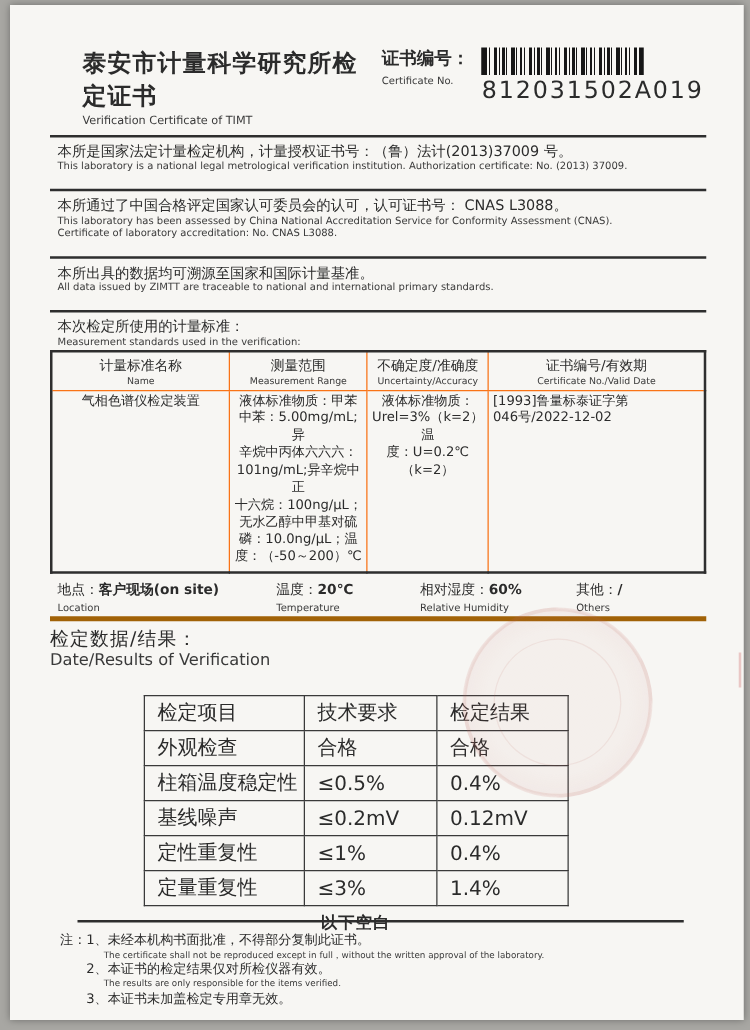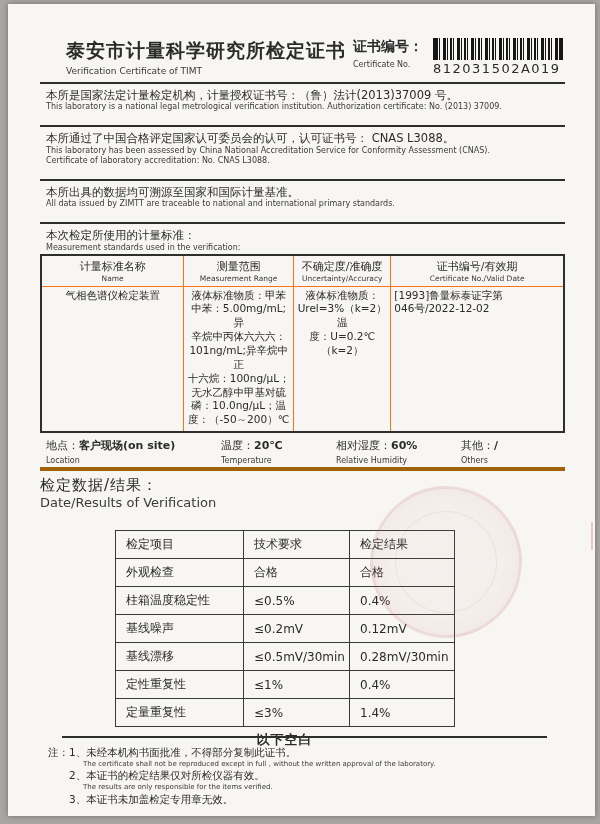--- a/index.html
+++ b/index.html
@@ -26,21 +26,21 @@
   .cert-label-en { font-size:8px; color:#3a3a3a; margin-top:4px; }
   .barcode {
     width:130px; height:22px; background:
       repeating-linear-gradient(90deg,
         #161616 0 2px, #f7f6f3 2px 3px,
         #161616 3px 4px, #f7f6f3 4px 7px,
         #161616 7px 10px, #f7f6f3 10px 11px,
         #161616 11px 12px, #f7f6f3 12px 14px);
     border-left:3px solid #161616; border-right:3px solid #161616;
   }
-  .cert-no { font-size:13px; letter-spacing:1.5px; margin-top:1px; }
+  .cert-no { font-size:19px; letter-spacing:1.5px; margin-top:1px; }
   .rule { border-bottom:2px solid #2e2e2e; }
   .header-rule { margin-top:6px; }
   
   .stmt { padding:4px 2px 13px 6px; border-bottom:2px solid #2e2e2e; }
   .stmt.last { border-bottom:none; padding-bottom:1px; }
   .stmt-cn { font-size:11.5px; line-height:1.25; }
   .stmt-en { font-size:8px; color:#3a3a3a; line-height:1.25; }
   
   table.std { width:100%; border-collapse:collapse; border:2px solid #2e2e2e; table-layout:fixed; }
   table.std th, table.std td { border:1px solid #f97316; vertical-align:top; }
@@ -63,21 +63,21 @@
   .env-item:nth-child(1){ width:175px; }
   .env-item:nth-child(2){ width:115px; }
   .env-item:nth-child(3){ width:125px; }
   .env-item:nth-child(4){ flex:1; }
   
   .res-heading { margin-top:5px; }
   .res-heading-cn { font-size:15px; letter-spacing:1px; }
   .res-heading-en { font-size:13px; color:#3a3a3a; }
   .res-table-wrap { margin:20px 0 0 75px; width:339px; }
   table.res { width:339px; border-collapse:collapse; border:1.5px solid #3a3a3a; table-layout:fixed; }
-  table.res td { border:1px solid #3a3a3a; font-size:12px; height:28px; padding:2px 2px 2px 10px; vertical-align:middle; }
+  table.res td { border:1px solid #3a3a3a; font-size:16px; height:28px; padding:2px 2px 2px 10px; vertical-align:middle; }
   table.res col.c1 { width:128px; } table.res col.c2 { width:106px; } table.res col.c3 { width:105px; }
   .blank-note { width:339px; margin-left:75px; text-align:center; font-size:13px; font-weight:bold; letter-spacing:1px; margin-top:4px; }
   
   .stamp {
     position:absolute; left:362px; top:482px; width:152px; height:152px;
     border:3px solid rgba(190,100,92,.13); border-radius:50%;
     transform:rotate(-14deg);
     background:radial-gradient(circle, rgba(196,116,108,.05) 55%, rgba(196,116,108,.09) 72%, transparent 73%);
     pointer-events:none;
   }
@@ -231,25 +231,20 @@
         <td>柱箱温度稳定性</td>
         <td>≤0.5%</td>
         <td>0.4%</td>
       </tr>
       <tr>
         <td>基线噪声</td>
         <td>≤0.2mV</td>
         <td>0.12mV</td>
       </tr>
       <tr>
-        <td>基线漂移</td>
-        <td>≤0.5mV/30min</td>
-        <td>0.28mV/30min</td>
-      </tr>
-      <tr>
         <td>定性重复性</td>
         <td>≤1%</td>
         <td>0.4%</td>
       </tr>
       <tr>
         <td>定量重复性</td>
         <td>≤3%</td>
         <td>1.4%</td>
       </tr>
     </tbody>

